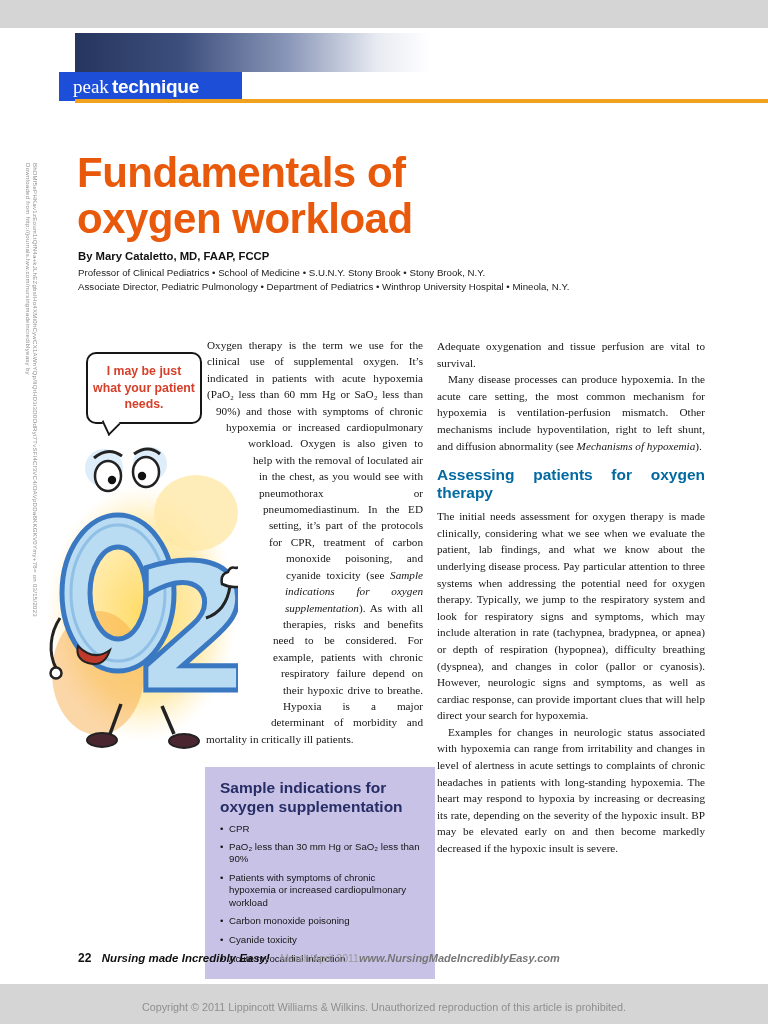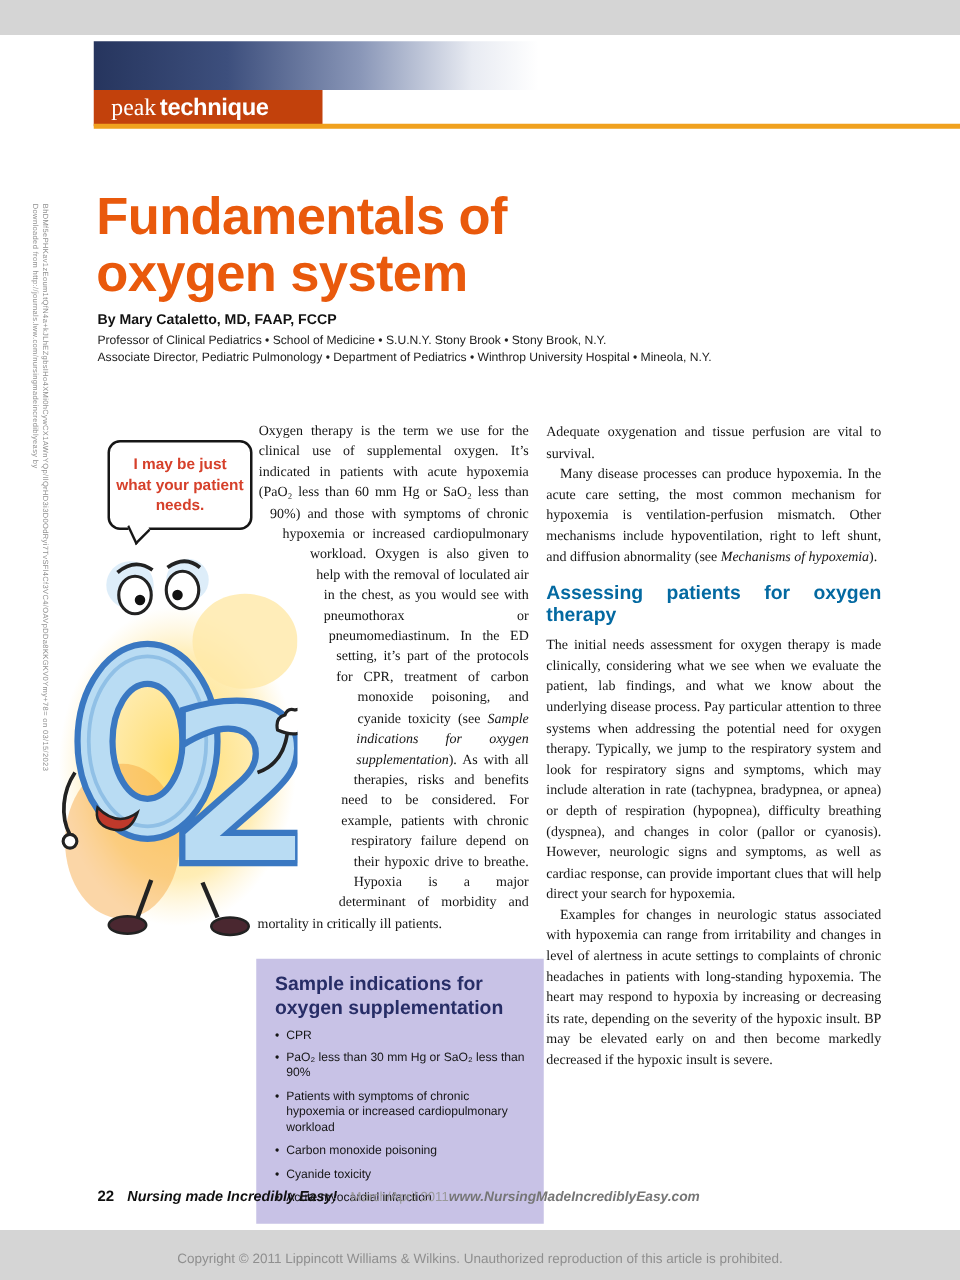--- a/index.html
+++ b/index.html
@@ -4,21 +4,21 @@
 <style>
   html,body{margin:0;padding:0;}
   body{width:768px;height:1024px;position:relative;background:#ffffff;overflow:hidden;
        font-family:"Liberation Sans",sans-serif;}
   .band{position:absolute;left:0;width:768px;background:#d5d5d5;}
   #band-top{top:0;height:28px;}
   #band-bottom{top:984px;height:40px;}
 
   #grad-bar{position:absolute;left:75px;top:33px;width:356px;height:39px;
     background:linear-gradient(to right,#26355e 0%,#3d4f7d 30%,#8a97b8 60%,#e8ebf2 85%,#ffffff 100%);}
-  #brand-bar{position:absolute;left:75px;top:72px;width:183px;height:29px;background:#c2410c;
+  #brand-bar{position:absolute;left:59px;top:72px;width:183px;height:29px;background:#1d4ed8;
     display:flex;align-items:center;padding-left:14px;box-sizing:border-box;}
   .brand-light{font-family:"Liberation Serif",serif;font-size:19px;color:#fff;}
   .brand-bold{font-size:19px;color:#fff;font-weight:700;margin-left:3px;letter-spacing:-0.3px;}
   #gold-rule{position:absolute;left:75px;top:99px;width:693px;height:4px;background:#f0a11e;}
 
   #side-text{position:absolute;left:23px;top:163px;height:468px;width:20px;
     writing-mode:vertical-lr;font-size:6px;line-height:7.5px;color:#8f8f8f;overflow:hidden;letter-spacing:0.3px;}
 
   #page-title{position:absolute;left:77px;top:150px;color:#e9590c;font-weight:700;
     font-size:42px;line-height:46px;letter-spacing:-0.5px;}
@@ -73,21 +73,21 @@
 <div id="brand-bar">
   <span class="brand-light">peak</span>
   <span class="brand-bold">technique</span>
 </div>
 <div id="gold-rule"></div>
 
 <div id="side-text">Downloaded from http://journals.lww.com/nursingmadeincrediblyeasy by BhDMf5ePHKav1zEoum1tQfN4a+kJLhEZgbsIHo4XMi0hCywCX1AWnYQp/IlQrHD3i3D0OdRyi7TvSFl4Cf3VC4/OAVpDDa8KKGKV0Ymy+78= on 03/15/2023</div>
 
 <h1 id="page-title" style="margin:0;">
   <div>Fundamentals of</div>
-  <div>oxygen system</div>
+  <div>oxygen workload</div>
 </h1>
 
 <div id="byline">
   <div class="author">By Mary Cataletto, MD, FAAP, FCCP</div>
   <div class="aff">Professor of Clinical Pediatrics • School of Medicine • S.U.N.Y. Stony Brook • Stony Brook, N.Y.</div>
   <div class="aff">Associate Director, Pediatric Pulmonology • Department of Pediatrics • Winthrop University Hospital • Mineola, N.Y.</div>
 </div>
 
 <div id="bubble">
   <span>I may be just what your patient needs.</span>

